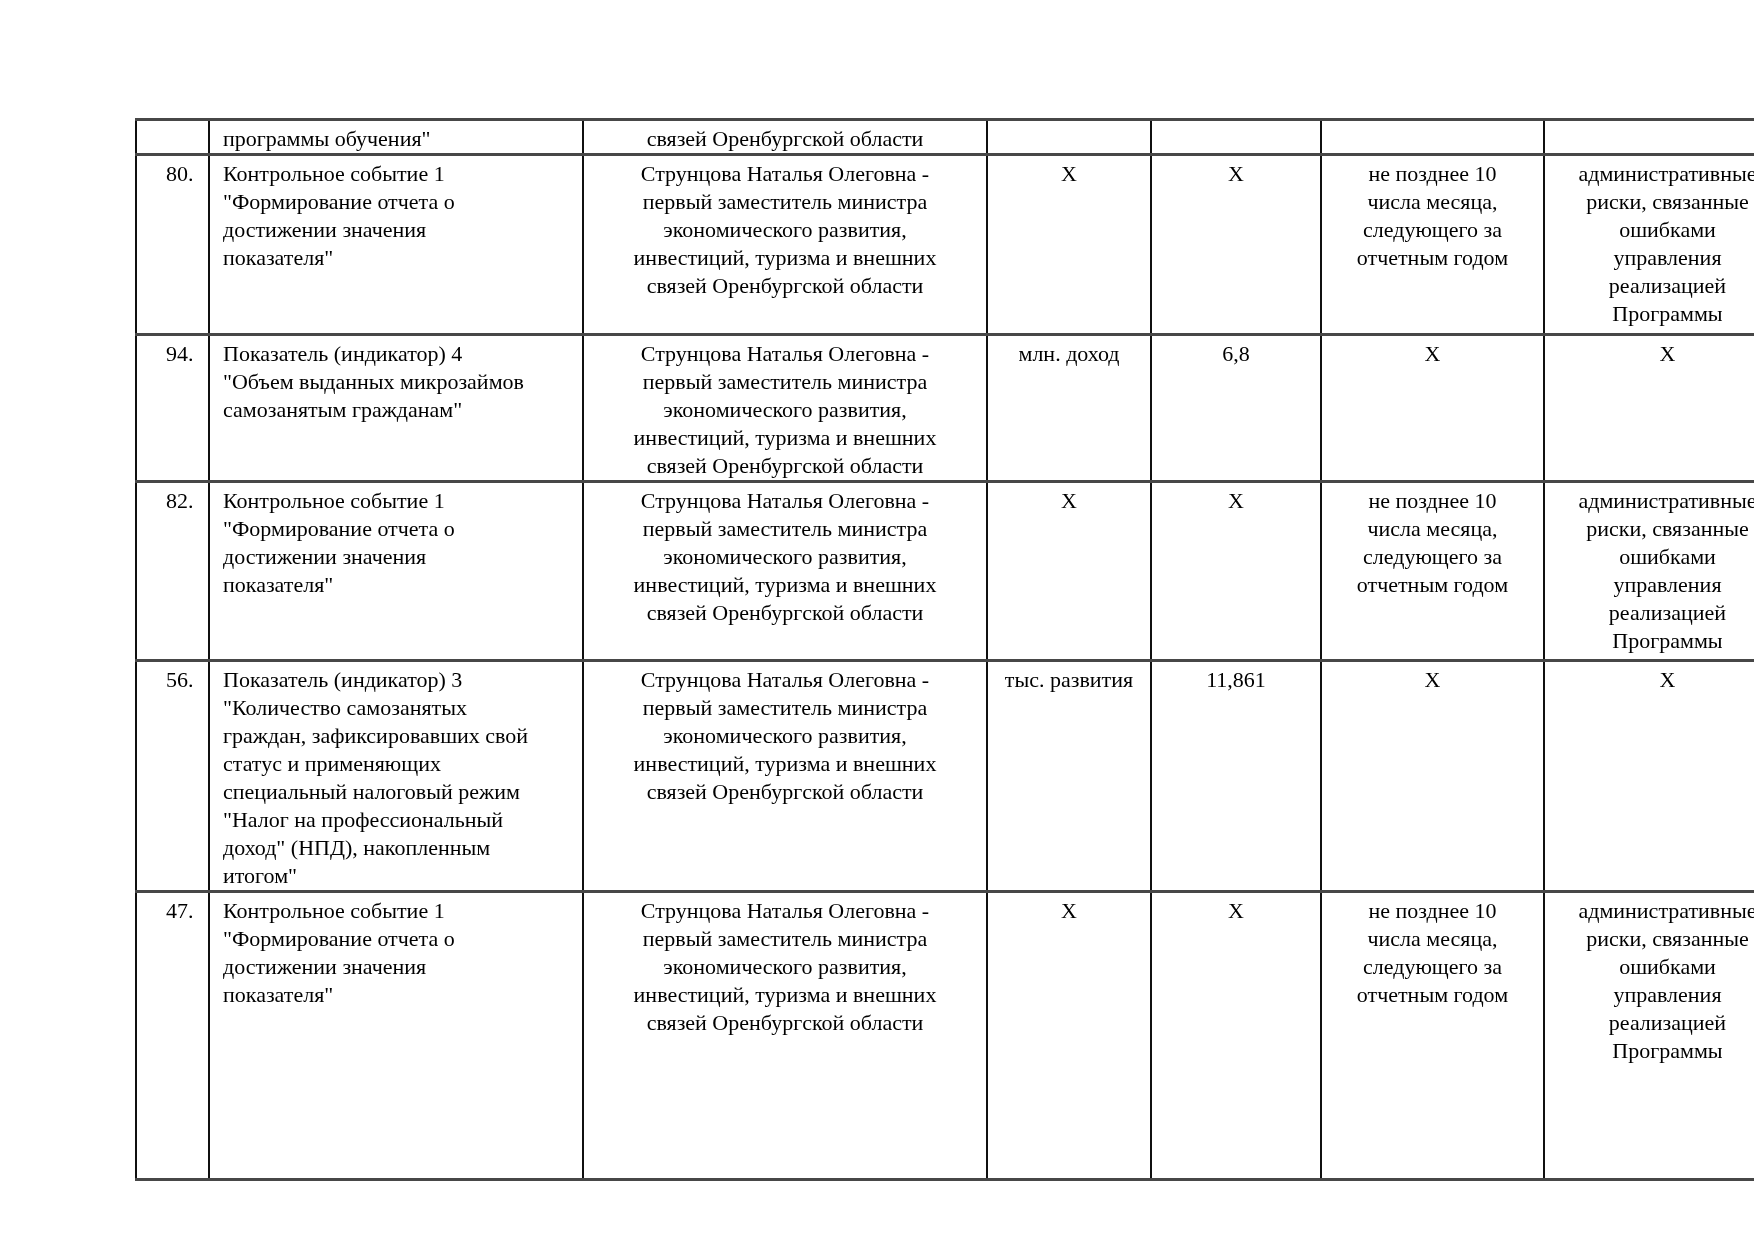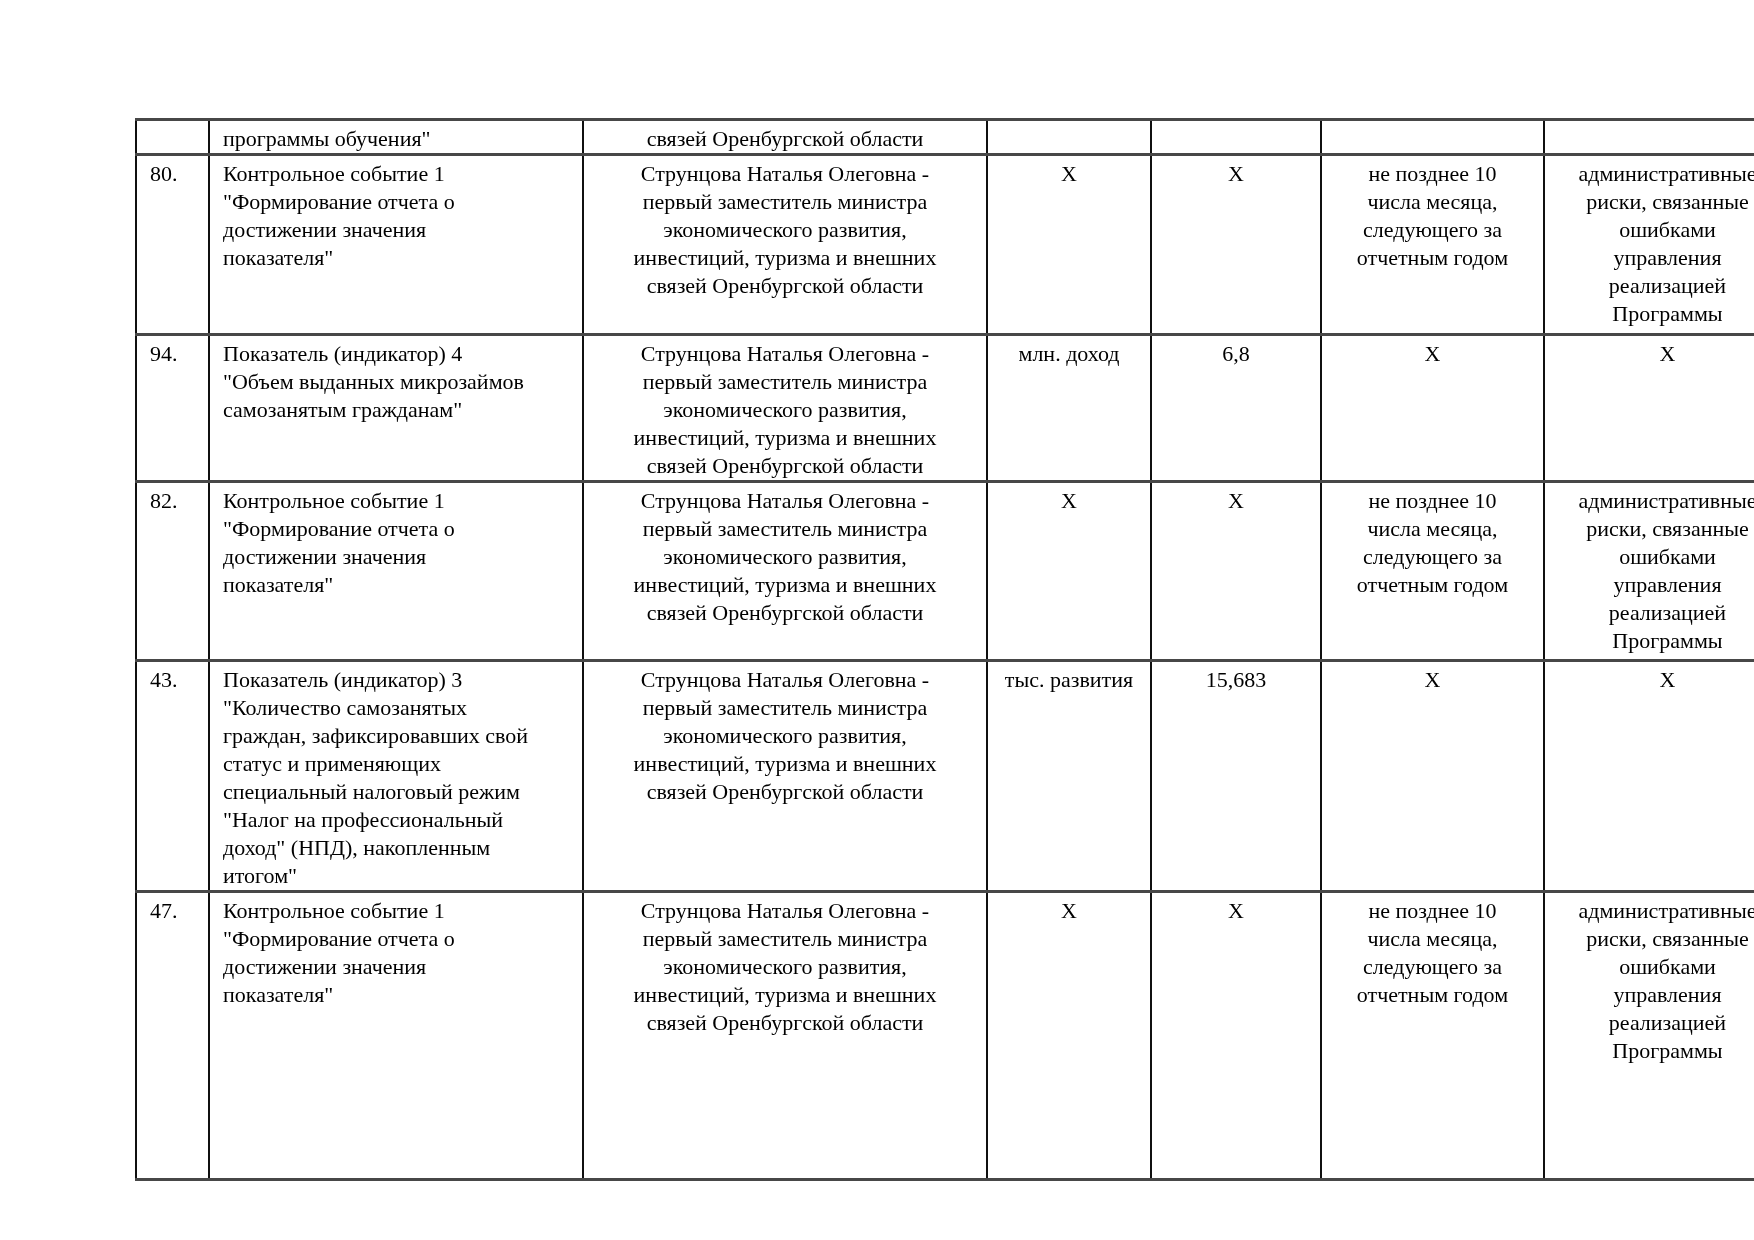--- a/index.html
+++ b/index.html
@@ -32,21 +32,21 @@
     border-right: 2px solid #101010;
     border-top: 3px solid #474747;
     border-bottom: 3px solid #474747;
     vertical-align: top;
     font-size: 22px;
     line-height: 28px;
     padding: 4px 6px 0 6px;
     white-space: pre-line;
     overflow: hidden;
   }
-  td.c-num  { text-align: left; padding-left: 13px; }
+  td.c-num  { text-align: left; padding-left: 29px; }
   td.c-name { text-align: left; padding-left: 13px; padding-right: 8px; }
   td.c-person, td.c-unit, td.c-value, td.c-deadline, td.c-risks { text-align: center; }
   tr.r0 { height: 34px;  }
   tr.r1 { height: 180px; }
   tr.r2 { height: 141px; }
   tr.r3 { height: 179px; }
   tr.r4 { height: 228px; }
   tr.r5 { height: 288px; }
 </style>
 </head>
@@ -130,36 +130,36 @@
 следующего за
 отчетным годом</td>
         <td class="c-risks">административные
 риски, связанные
 ошибками
 управления
 реализацией
 Программы</td>
       </tr>
       <tr class="r4">
-        <td class="c-num">43.</td>
+        <td class="c-num">56.</td>
         <td class="c-name">Показатель (индикатор) 3
 "Количество самозанятых
 граждан, зафиксировавших свой
 статус и применяющих
 специальный налоговый режим
 "Налог на профессиональный
 доход" (НПД), накопленным
 итогом"</td>
         <td class="c-person">Струнцова Наталья Олеговна -
 первый заместитель министра
 экономического развития,
 инвестиций, туризма и внешних
 связей Оренбургской области</td>
         <td class="c-unit">тыс. развития</td>
-        <td class="c-value">15,683</td>
+        <td class="c-value">11,861</td>
         <td class="c-deadline">X</td>
         <td class="c-risks">X</td>
       </tr>
       <tr class="r5">
         <td class="c-num">47.</td>
         <td class="c-name">Контрольное событие 1
 "Формирование отчета о
 достижении значения
 показателя"</td>
         <td class="c-person">Струнцова Наталья Олеговна -

